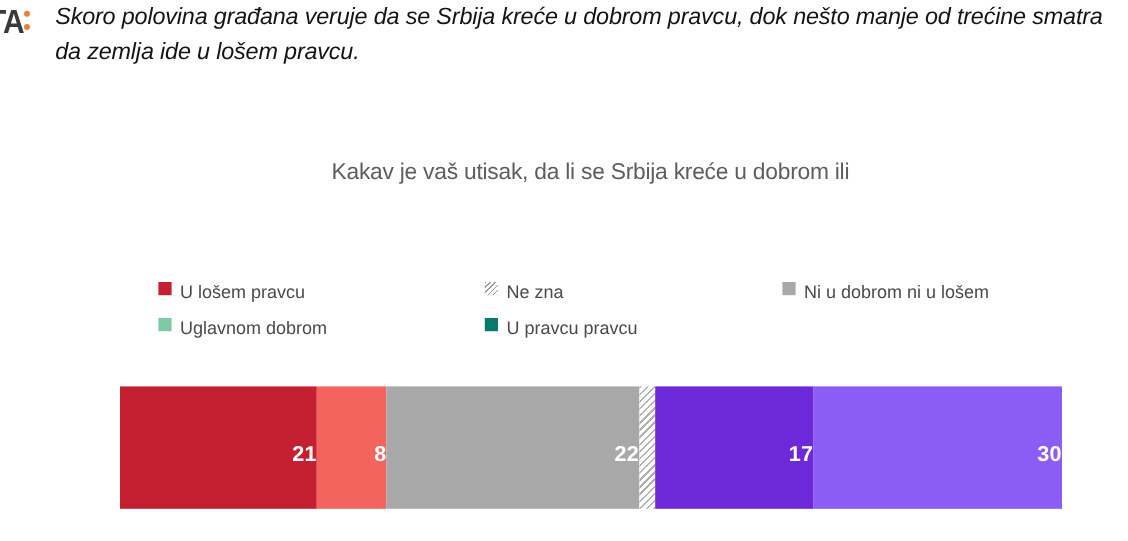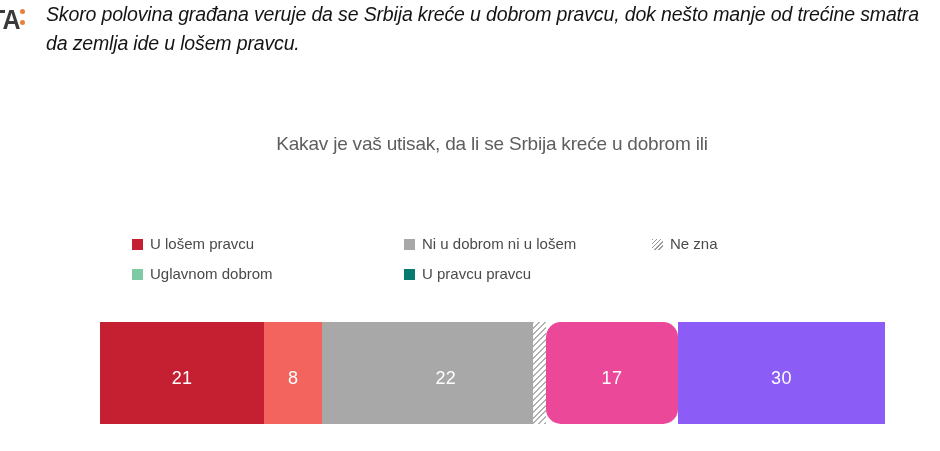--- a/index.html
+++ b/index.html
@@ -105,21 +105,21 @@
     left: 100px;
     top: 229px;
     width: 760px;
     display: grid;
     grid-template-columns: 272px 248px 240px;
     grid-auto-rows: 30px;
     align-items: center;
   }
   .legend-item {
     display: flex;
-    align-items: center;
+    align-items: flex-start;
     gap: 7px;
     font-size: 15px;
     color: #4a4a4a;
     line-height: 18px;
     white-space: nowrap;
   }
   .legend-swatch {
     width: 11px;
     height: 11px;
     flex: 0 0 11px;
@@ -139,22 +139,23 @@
     left: 68px;
     top: 322px;
     width: 785px;
     height: 102px;
     display: flex;
   }
   .bar-seg {
     height: 100%;
     display: flex;
     align-items: center;
-    justify-content: center;
-    position: relative;
+    justify-content: flex-end;
+    position: relative;
+    font-weight: bold;
   }
   .bar-seg .seg-value {
     color: #ffffff;
     font-size: 18px;
     font-family: "Liberation Sans", sans-serif;
     letter-spacing: 0.3px;
     line-height: 18px;
     position: relative;
     top: 5px;
   }
@@ -181,27 +182,27 @@
   <div class="chart-title">
     <span>Kakav je vaš utisak, da li se Srbija kreće u dobrom ili</span><br>
   </div>
 
   <div class="legend">
     <div class="legend-item">
       <span class="legend-swatch" style="background-color:#c42032"></span>
       <span>U lošem pravcu</span>
     </div>
     <div class="legend-item">
+      <span class="legend-swatch hatch"></span>
+      <span>Ne zna</span>
+    </div>
+
+    <div class="legend-item">
       <span class="legend-swatch" style="background-color:#a8a8a8"></span>
       <span>Ni u dobrom ni u lošem</span>
-    </div>
-
-    <div class="legend-item">
-      <span class="legend-swatch hatch"></span>
-      <span>Ne zna</span>
     </div>
     <div class="legend-item">
       <span class="legend-swatch" style="background-color:#7ecaa4"></span>
       <span>Uglavnom dobrom</span>
     </div>
     <div class="legend-item">
       <span class="legend-swatch" style="background-color:#067a6e"></span>
       <span>U pravcu pravcu</span>
     </div>
   </div>
@@ -212,21 +213,21 @@
     </div>
     <div class="bar-seg" style="background-color:#f4645e; flex: 0 0 7.4%;">
       <span class="seg-value">8</span>
     </div>
     <div class="bar-seg" style="background-color:#a8a8a8; flex: 0 0 22.1%; padding-left: 37px;">
       <span class="seg-value">22</span>
     </div>
     <div class="bar-seg hatch-seg" style="flex: 0 0 1.7%;">
       <span class="seg-value"></span>
     </div>
-    <div class="bar-seg" style="background-color:#ec4899; flex: 0 0 16.8%; border-radius: 15px;">
+    <div class="bar-seg" style="background-color:#6d28d9; flex: 0 0 16.8%;">
       <span class="seg-value">17</span>
     </div>
     <div class="bar-seg" style="background-color:#8b5cf6; flex: 1 1 auto;">
       <span class="seg-value">30</span>
     </div>
   </div>
 
 </div>
 
 </body></html>

